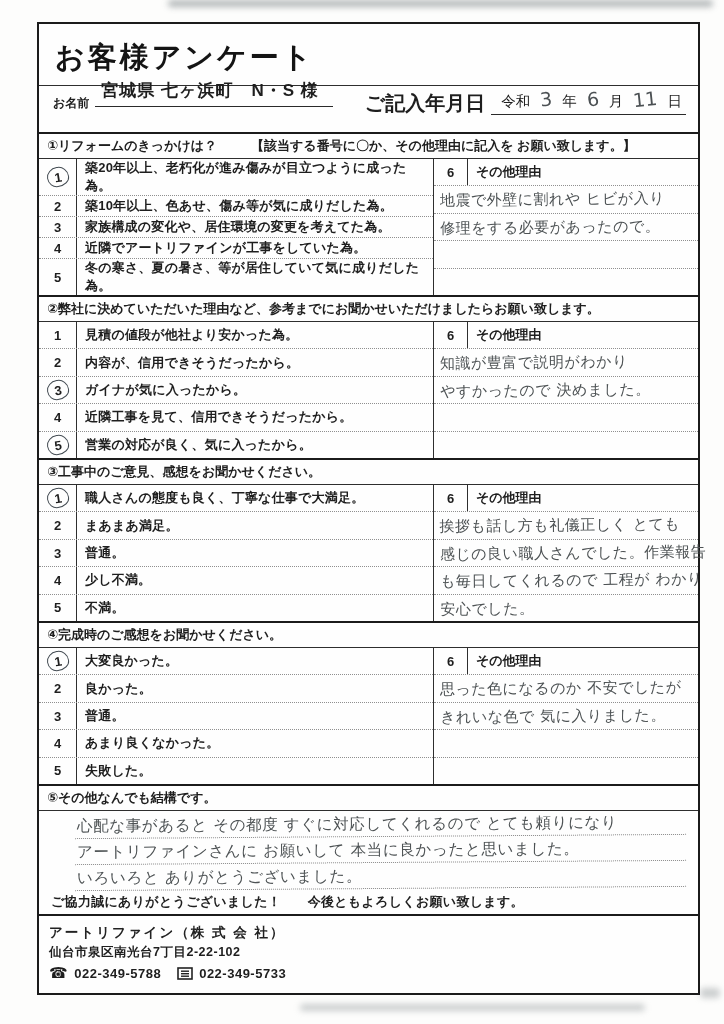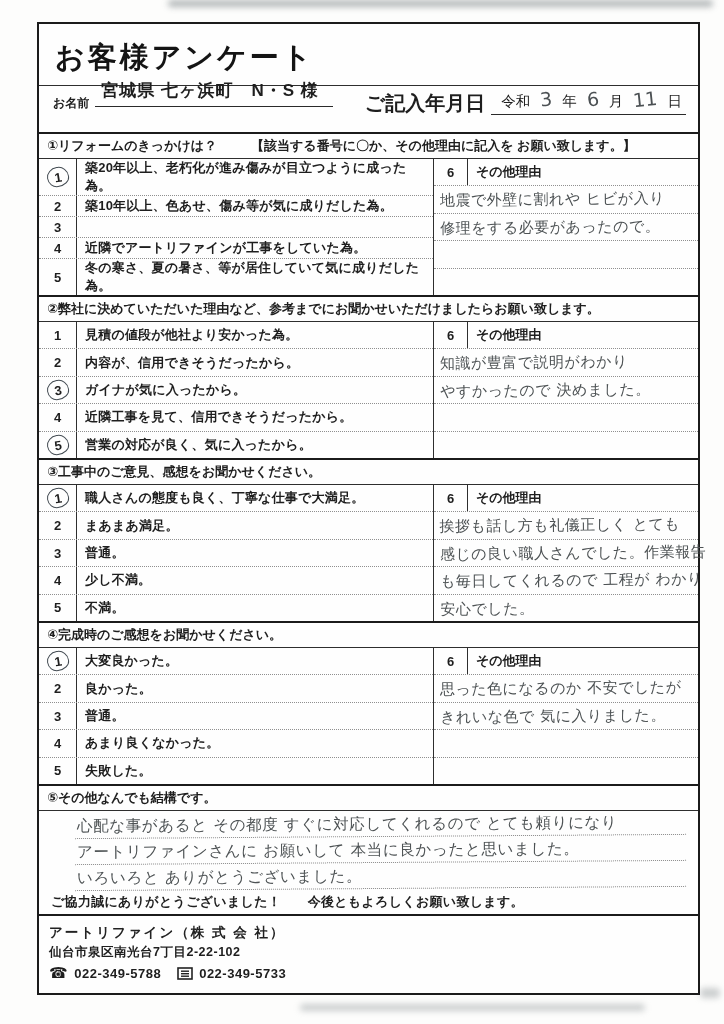--- a/index.html
+++ b/index.html
@@ -142,20 +142,21 @@
             <div class="opt-row">
               <div class="num-cell">
                 <span>2</span>
               </div>
               <div class="opt-text">築10年以上、色あせ、傷み等が気に成りだした為。</div>
             </div>
             <div class="opt-row">
               <div class="num-cell">
                 <span>3</span>
               </div>
+              <div class="opt-text">家族構成の変化や、居住環境の変更を考えてた為。</div>
             </div>
             <div class="opt-row">
               <div class="num-cell">
                 <span>4</span>
               </div>
               <div class="opt-text">近隣でアートリファインが工事をしていた為。</div>
             </div>
             <div class="opt-row">
               <div class="num-cell">
                 <span>5</span>

